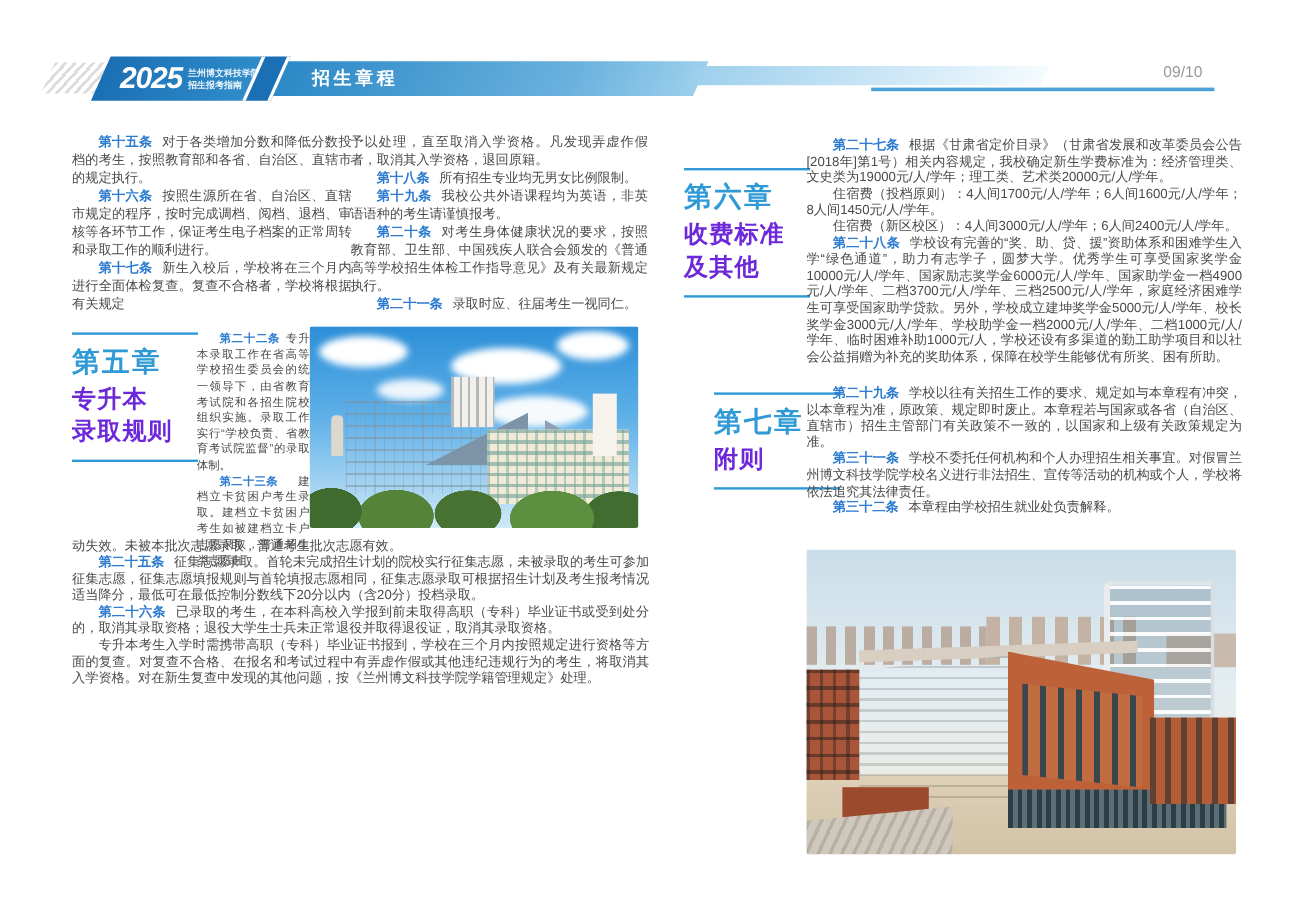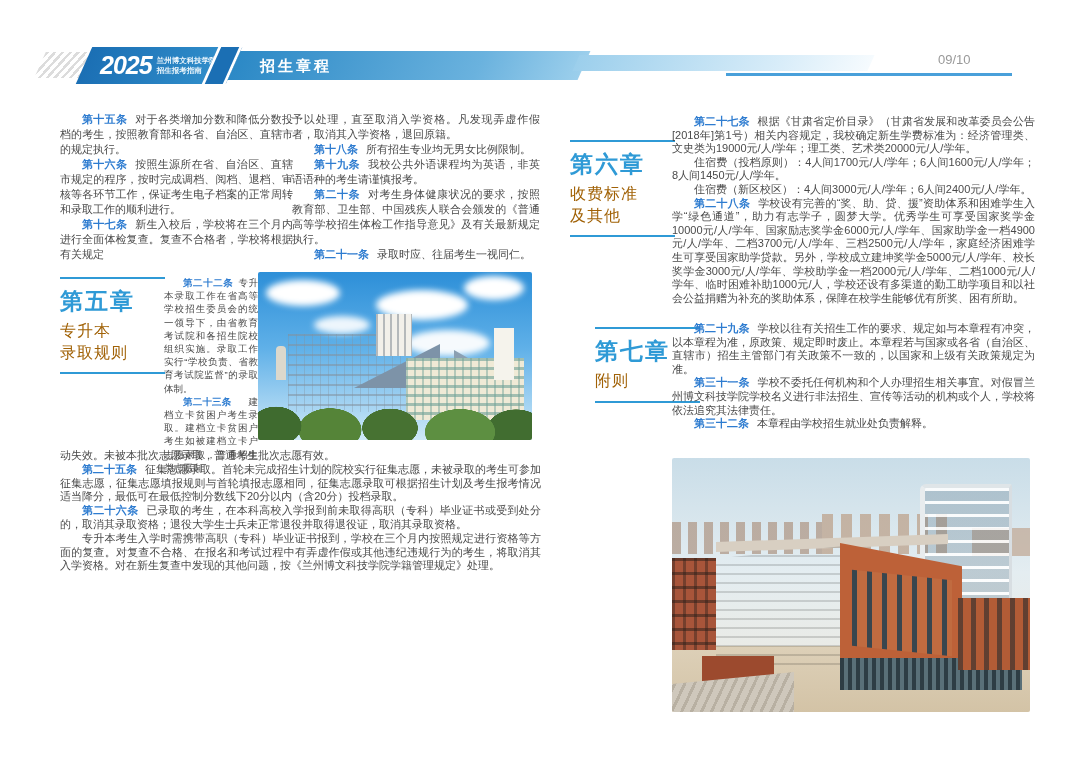--- a/index.html
+++ b/index.html
@@ -15,40 +15,40 @@
   .brand{color:#eaf5fc;font-size:7.5px;line-height:1.3;font-weight:bold;white-space:nowrap;}
   .wedge{position:absolute;left:210px;top:47px;width:18px;height:37px;transform:skewX(-24deg);
          background:#1b6fb4;border-left:3px solid #fff;border-right:3px solid #fff;}
   .band2{position:absolute;left:234px;top:51px;width:350px;height:29px;transform:skewX(-24deg);
          background:linear-gradient(90deg,#2c89c6,#6ab2de 70%,#9ccfec 100%);}
   .band2-in{transform:skewX(24deg);line-height:29px;padding-left:26px;color:#fff;font-weight:bold;
             font-size:15px;letter-spacing:3px;}
   .tail{position:absolute;left:576px;top:55px;width:295px;height:16px;transform:skewX(-24deg);
         background:linear-gradient(90deg,#9ccfec,#d9edf9 70%,#f6fbfe);}
   .hline{position:absolute;left:726px;top:73px;width:286px;height:3px;background:#49a0da;}
-  .pagenum{position:absolute;left:938px;top:52px;width:64px;color:#999;font-size:13px;}
+  .pagenum{position:absolute;left:938px;top:52px;width:64px;text-align:right;color:#999;font-size:13px;}
   
   .txt{position:absolute;color:#4a4a4a;text-align:justify;}
   .c1{left:60px;top:112px;width:233px;font-size:11px;line-height:15px;}
   .c2{left:292px;top:112px;width:248px;font-size:11px;line-height:15px;}
   .nar{left:164px;top:276px;width:94px;font-size:9.5px;line-height:13.2px;}
   .wide{left:60px;top:449px;width:481px;font-size:11px;line-height:13.8px;}
   .fees{left:672px;top:115px;width:363px;font-size:11px;line-height:13.6px;}
   .rules{left:672px;top:322px;width:363px;font-size:11px;line-height:13.6px;}
   .para{margin:0;}
   .ind{text-indent:2em;}
   .num{font-weight:bold;color:#2e7cd0;padding-right:8px;}
   
   .chapter{position:absolute;width:105px;}
   .ch5{left:60px;top:277px;}
   .ch6{left:570px;top:120px;margin-top:20px;}
   .ch7{left:595px;top:327px;}
   .ch-line{height:2px;background:#2f9ad6;}
   .ch-num{font-size:23px;font-weight:bold;color:#2f9ad6;letter-spacing:2px;margin:7px 0 3px;}
-  .ch-sub{font-size:16px;font-weight:normal;color:#a16207;line-height:1.35;letter-spacing:1px;}
+  .ch-sub{font-size:20px;font-weight:bold;color:#6d28d9;line-height:1.35;letter-spacing:1px;}
   .ch-line.bot{margin-top:9px;}
   
   .photo1{position:absolute;left:258px;top:272px;width:274px;height:168px;overflow:hidden;border-radius:2px;}
   .p1-sky{position:absolute;inset:0;background:linear-gradient(180deg,#2d8fd8 0%,#5fb0e8 45%,#cfe9f8 100%);}
   .p1-cloud{position:absolute;background:#fff;border-radius:50%;filter:blur(3px);}
   .p1c1{left:8px;top:8px;width:74px;height:26px;}
   .p1c2{left:118px;top:18px;width:92px;height:30px;}
   .p1c3{left:206px;top:4px;width:60px;height:24px;}
   .p1c4{left:56px;top:44px;width:56px;height:18px;opacity:.9;}
   .p1c5{left:148px;top:58px;width:84px;height:26px;opacity:.95;}

